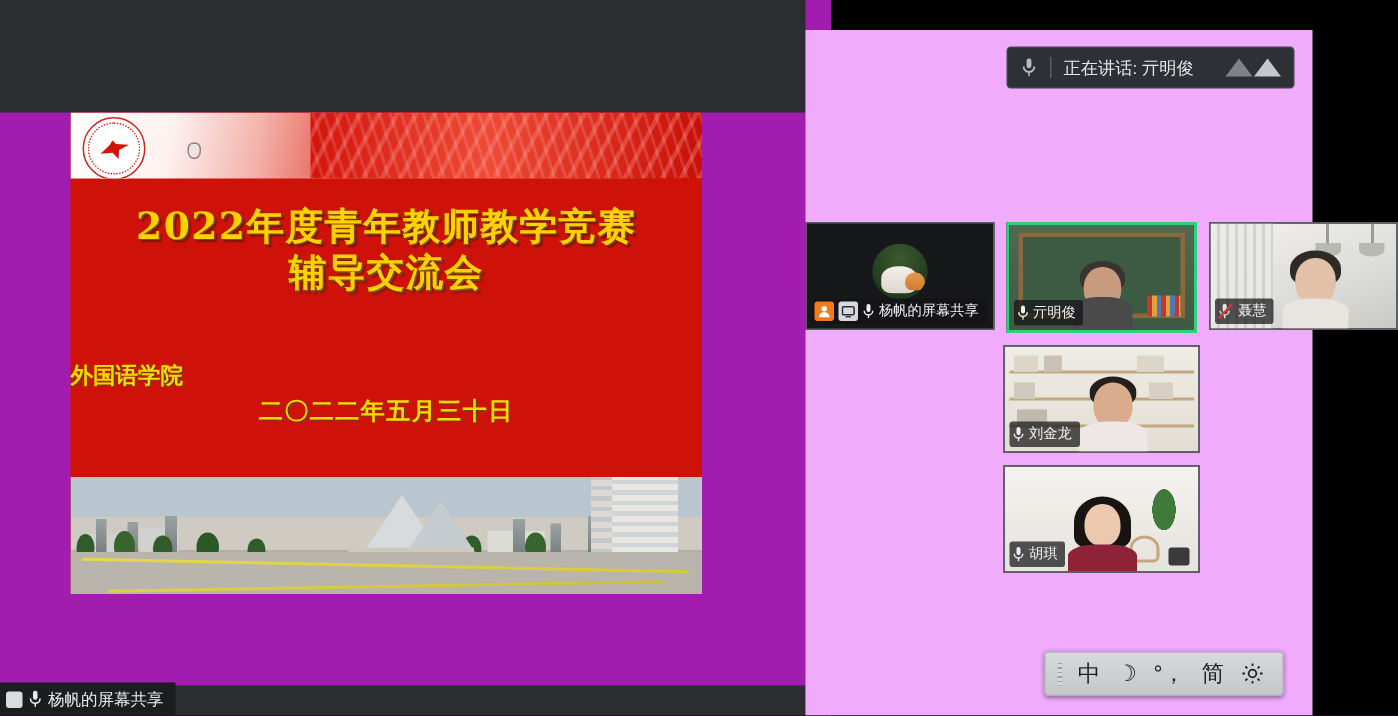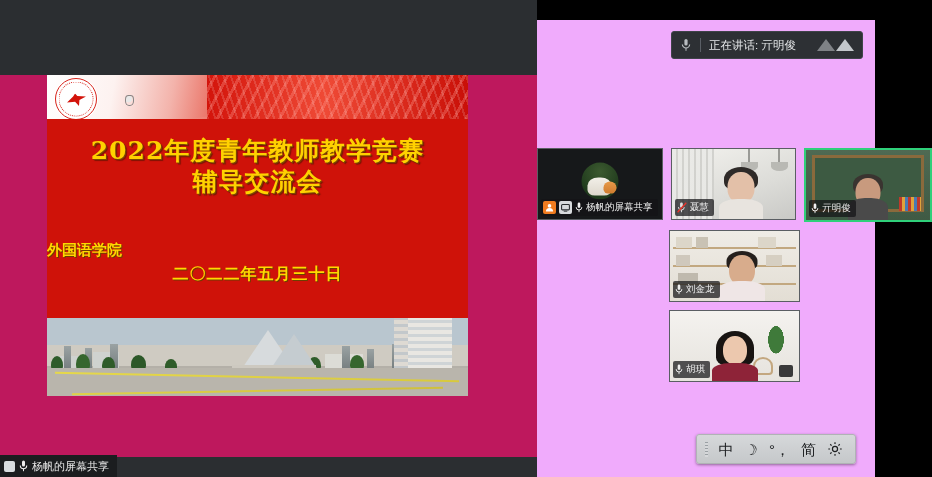--- a/index.html
+++ b/index.html
@@ -1,20 +1,20 @@
 <!DOCTYPE html>
 <html><head>
 <meta charset="utf-8">
 <style>
   html,body{margin:0;padding:0;background:#000;}
   body{width:932px;height:477px;overflow:hidden;font-family:"Liberation Sans","DejaVu Sans",sans-serif;}
   .app{position:relative;width:932px;height:477px;background:#000;overflow:hidden;}
 
   
-  .share-area{position:absolute;left:0;top:0;width:537px;height:477px;background:#be185d;overflow:hidden;}
+  .share-area{position:absolute;left:0;top:0;width:537px;height:477px;background:#a21caf;overflow:hidden;padding-left:17px;}
   .share-topbar{position:absolute;left:0;top:0;width:537px;height:75px;background:#2b2e31;}
   .share-botbar{position:absolute;left:0;bottom:0;width:537px;height:20px;background:#2b2e31;}
 
   .slide{position:absolute;left:47px;top:75px;width:421px;height:321px;overflow:hidden;background:#cf1209;}
   
   .slide-head{position:absolute;left:0;top:0;width:100%;height:44px;
      background:linear-gradient(100deg,#ffffff 0%,#fdf2f0 16%,#f3b3ab 30%,#e23b2a 48%,#cc1008 66%,#d8251a 80%,#c20d06 100%);
      overflow:hidden;}
   .slide-head:after{content:"";position:absolute;right:0;top:0;width:62%;height:100%;
      background:
@@ -247,60 +247,60 @@
             </span>
             <svg width="8" height="11" viewBox="0 0 9 12">
               <rect x="3" y="0.5" width="3" height="6" rx="1.5" fill="#f0f0f0"></rect>
               <path d="M1.3 5.6a3.2 3.2 0 0 0 6.4 0" fill="none" stroke="#f0f0f0" stroke-width="1.1"></path>
               <rect x="4" y="8.6" width="1" height="2.6" fill="#f0f0f0"></rect>
             </svg>
             <span>杨帆的屏幕共享</span>
           </div>
         </div>
 
-        <div class="tile">
-          <div class="scene sc-white">
-            <div class="blinds"></div>
-            <div class="lamp" style="left:62%;"></div>
-              <div class="shade" style="left:56%;top:13px;"></div>
-            <div class="lamp" style="left:86%;"></div>
-              <div class="shade" style="left:80%;top:13px;"></div>
-          </div>
-          <div class="person" style="width:40px;height:52px;left:56%;">
-            <div class="hair" style="width:34px;height:24px;top:0;background:#2e2a28;"></div>
-            <div class="head" style="width:27px;height:31px;top:5px;background:#e3c0a8;"></div>
-            <div class="body" style="width:44px;height:20px;bottom:0;background:#e8e4df;"></div>
-          </div>
-          <div class="name">
-            <svg width="10" height="11" viewBox="0 0 11 12">
-              <rect x="3.4" y="0.5" width="3" height="6" rx="1.5" fill="#e0e0e0"></rect>
-              <path d="M1.6 5.6a3.2 3.2 0 0 0 6.4 0" fill="none" stroke="#e0e0e0" stroke-width="1.1"></path>
-              <rect x="4.4" y="8.6" width="1" height="2.6" fill="#e0e0e0"></rect>
-              <line x1="0.6" y1="11.2" x2="10.2" y2="0.8" stroke="#e8332a" stroke-width="1.5"></line>
-            </svg>
-            <span>聂慧</span>
-          </div>
-        </div>
-
         <div class="tile active">
           <div class="scene sc-chalk">
               <div class="books"></div>
             </div>
           <div class="person" style="width:36px;height:46px;">
             <div class="hair" style="width:30px;height:21px;top:0;background:#3a3430;"></div>
             <div class="head" style="width:25px;height:28px;top:4px;background:#c89a7e;"></div>
             <div class="body" style="width:40px;height:22px;bottom:0;background:#4a4a4a;"></div>
           </div>
           <div class="name">
             <svg width="8" height="11" viewBox="0 0 9 12">
               <rect x="3" y="0.5" width="3" height="6" rx="1.5" fill="#f0f0f0"></rect>
               <path d="M1.3 5.6a3.2 3.2 0 0 0 6.4 0" fill="none" stroke="#f0f0f0" stroke-width="1.1"></path>
               <rect x="4" y="8.6" width="1" height="2.6" fill="#f0f0f0"></rect>
             </svg>
             <span>亓明俊</span>
+          </div>
+        </div>
+
+        <div class="tile">
+          <div class="scene sc-white">
+            <div class="blinds"></div>
+            <div class="lamp" style="left:62%;"></div>
+              <div class="shade" style="left:56%;top:13px;"></div>
+            <div class="lamp" style="left:86%;"></div>
+              <div class="shade" style="left:80%;top:13px;"></div>
+          </div>
+          <div class="person" style="width:40px;height:52px;left:56%;">
+            <div class="hair" style="width:34px;height:24px;top:0;background:#2e2a28;"></div>
+            <div class="head" style="width:27px;height:31px;top:5px;background:#e3c0a8;"></div>
+            <div class="body" style="width:44px;height:20px;bottom:0;background:#e8e4df;"></div>
+          </div>
+          <div class="name">
+            <svg width="10" height="11" viewBox="0 0 11 12">
+              <rect x="3.4" y="0.5" width="3" height="6" rx="1.5" fill="#e0e0e0"></rect>
+              <path d="M1.6 5.6a3.2 3.2 0 0 0 6.4 0" fill="none" stroke="#e0e0e0" stroke-width="1.1"></path>
+              <rect x="4.4" y="8.6" width="1" height="2.6" fill="#e0e0e0"></rect>
+              <line x1="0.6" y1="11.2" x2="10.2" y2="0.8" stroke="#e8332a" stroke-width="1.5"></line>
+            </svg>
+            <span>聂慧</span>
           </div>
         </div>
       </div>
 
       <div class="row">
 
         <div class="tile">
           <div class="scene sc-shelf">
             <div class="sh" style="top:16px;"></div>
               <div class="sh" style="top:34px;"></div>

